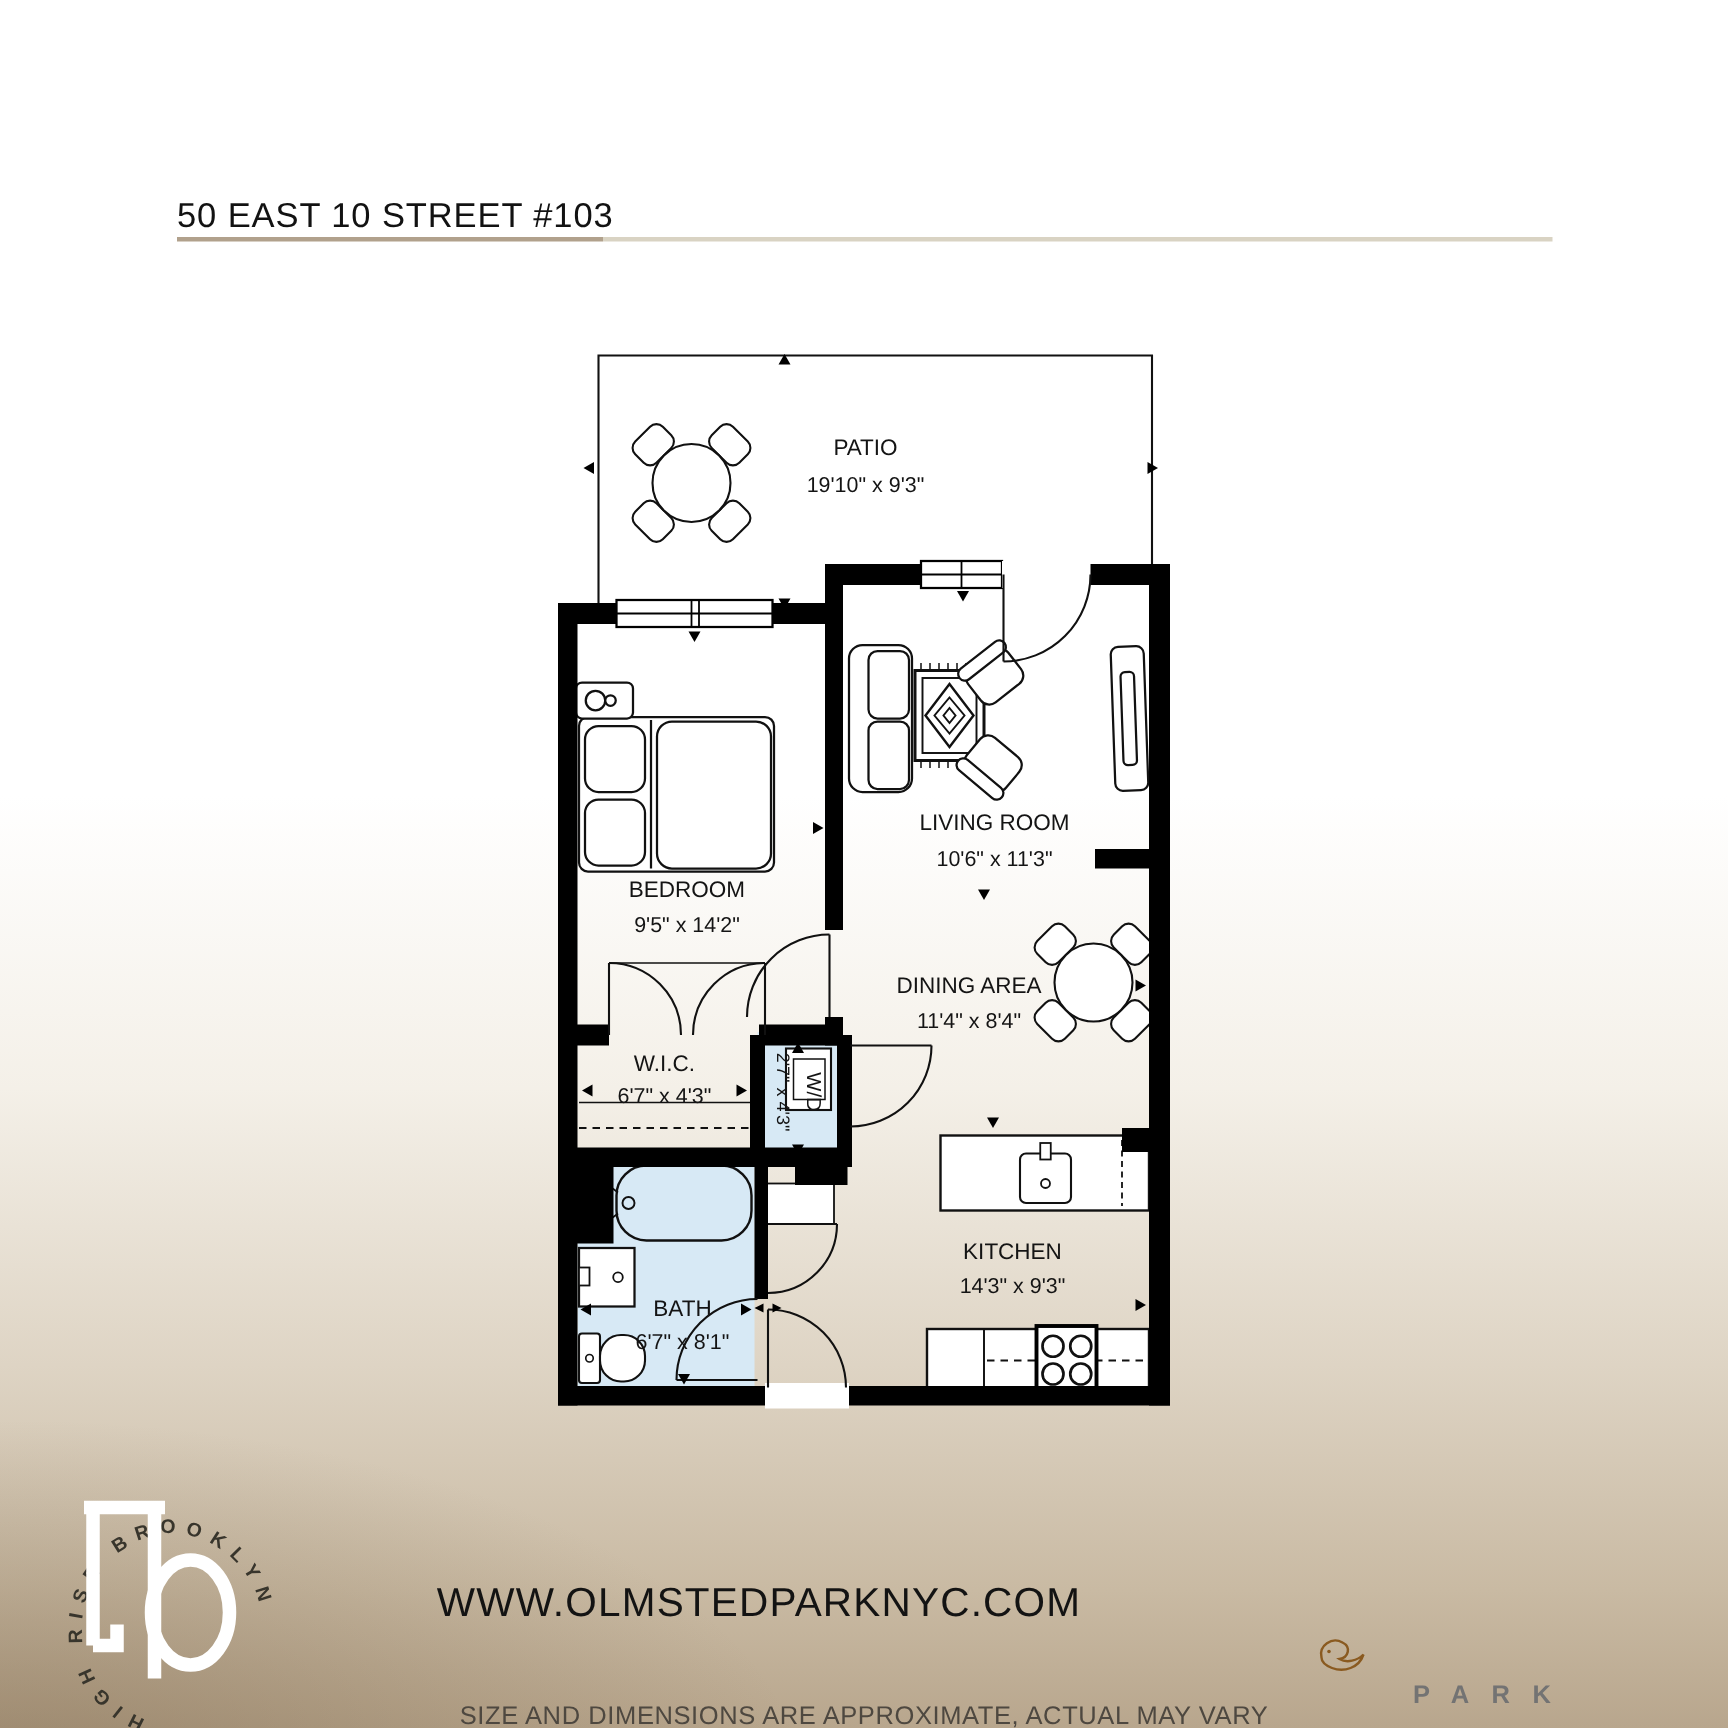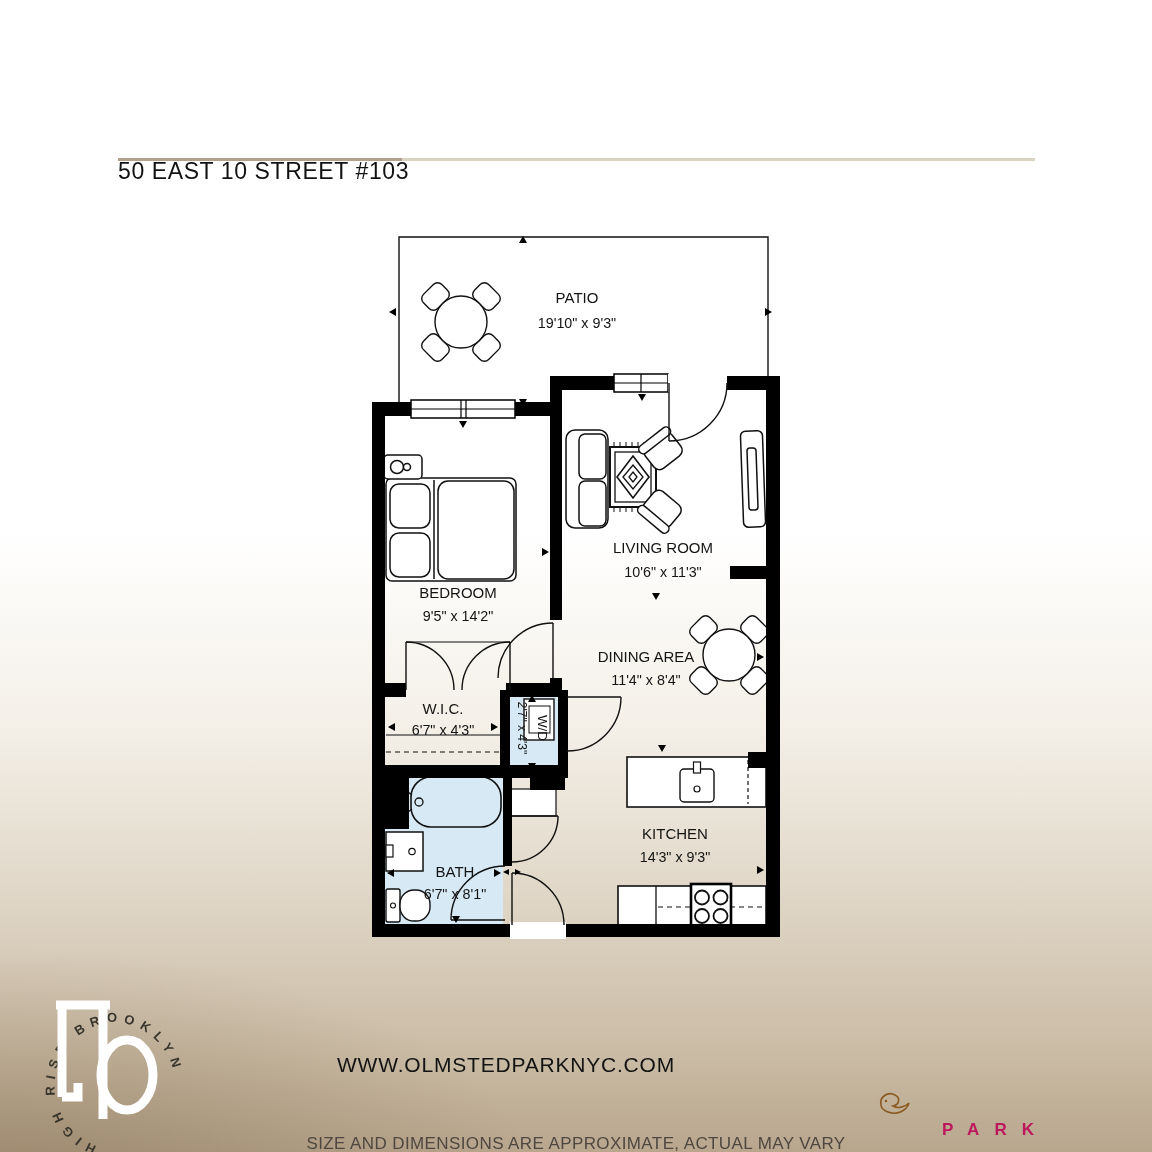--- a/index.html
+++ b/index.html
@@ -5,50 +5,50 @@
   html,body{margin:0;padding:0;}
   body{
     width:1152px;height:1152px;position:relative;overflow:hidden;
     font-family:"Liberation Sans", sans-serif;
     background:
       radial-gradient(ellipse 900px 420px at 0% 104%, rgba(122,100,72,.48), rgba(122,100,72,0) 60%),
       linear-gradient(180deg,#ffffff 0%,#ffffff 46%,#f4f0e8 63%,#ded4c4 79%,#c9baa3 92%,#b8a68d 100%);
   }
   .title{
     position:absolute;left:118px;top:130px;
-    font-size:23px;letter-spacing:.6px;color:#121212;white-space:nowrap;margin-top:28px;
+    font-size:23px;letter-spacing:.6px;color:#121212;white-space:nowrap;
   }
   .title-rule{
     position:absolute;left:118px;top:158px;width:917px;height:3px;
     background:linear-gradient(90deg,#b1a18c 0%,#b1a18c 31%,#d9d3c3 31%,#d9d3c3 100%);
   }
   .plan{position:absolute;left:340px;top:225px;width:460px;height:730px;}
   .plan text{fill:#141414;}
   .room-name{font-size:15px;}
   .room-dims{font-size:14.3px;}
   .footer-web{
     position:absolute;left:0;top:1053px;width:1152px;text-align:center;
-    font-size:21px;letter-spacing:.8px;color:#131313;
+    font-size:27px;letter-spacing:.8px;color:#131313;
   }
   .footer-web span{display:inline-block;width:770px;margin-left:-140px;text-align:center;}
   .disclaimer{
     position:absolute;left:0;top:1134px;width:1152px;text-align:center;
     font-size:17px;letter-spacing:.4px;color:#4e4840;
   }
   .hb-logo{position:absolute;left:28px;top:993px;width:170px;height:170px;}
   .olmsted{position:absolute;left:845px;top:1042px;width:300px;height:110px;}
   .olmsted-word{
     position:absolute;left:0;top:0;width:300px;text-align:center;
     font-family:"Liberation Serif", serif;font-weight:600;font-size:66px;line-height:72px;
     background:linear-gradient(100deg,#7c3d15 2%,#b5752c 22%,#e8c06a 40%,#f3d88e 50%,#c9913c 66%,#8a4a1a 90%);
     -webkit-background-clip:text;background-clip:text;color:transparent;
   }
   .olmsted-sub{
     position:absolute;left:0;top:78px;width:286px;text-align:center;
-    font-size:17px;font-weight:bold;letter-spacing:15px;text-indent:15px;color:#be185d;
+    font-size:17px;font-weight:bold;letter-spacing:15px;text-indent:15px;color:#737373;
   }
   .bird{position:absolute;left:28px;top:44px;width:40px;height:34px;}
 </style>
 </head>
 <body>
 
 <div class="title">50 EAST 10 STREET #103</div>
 <div class="title-rule"></div>
 
 <svg class="plan" viewBox="340 225 460 730" xmlns="http://www.w3.org/2000/svg">

